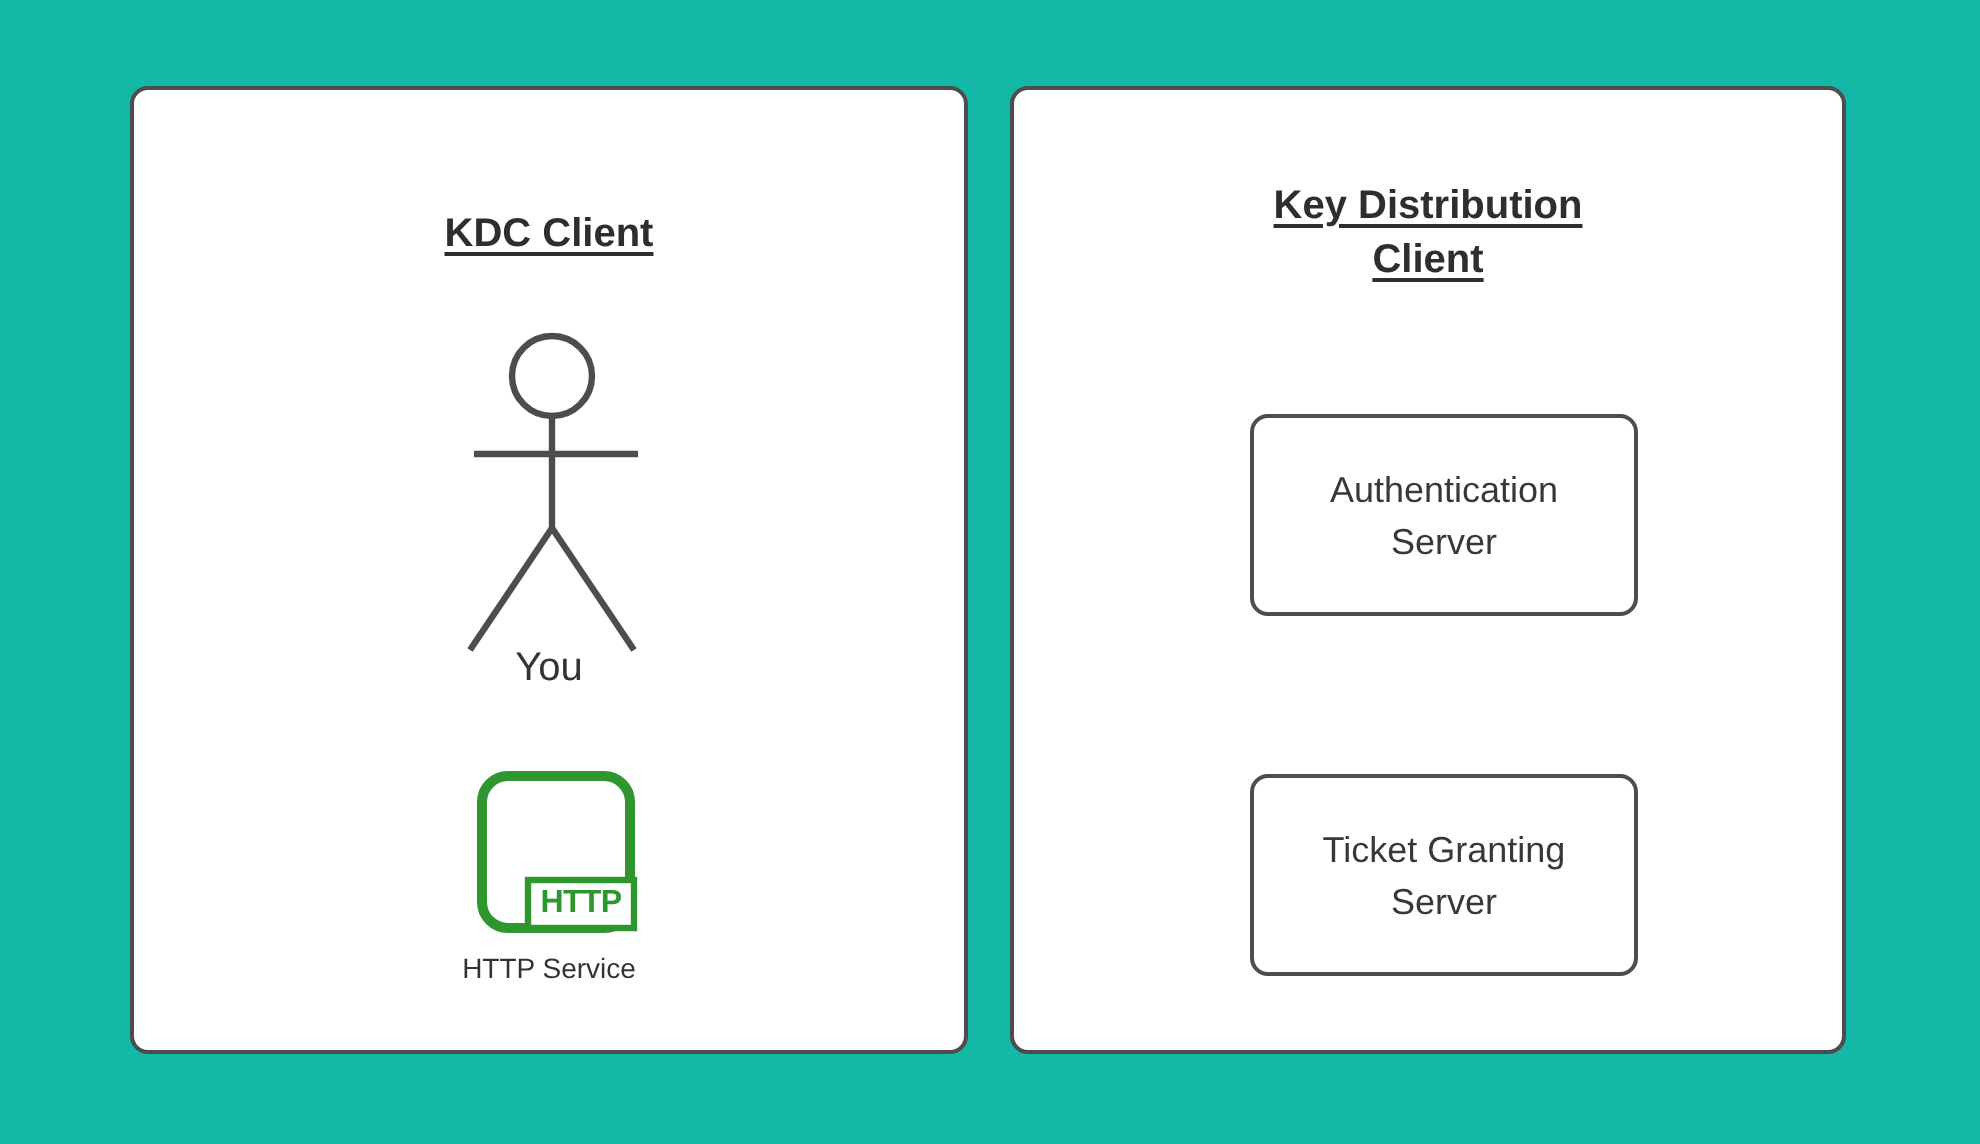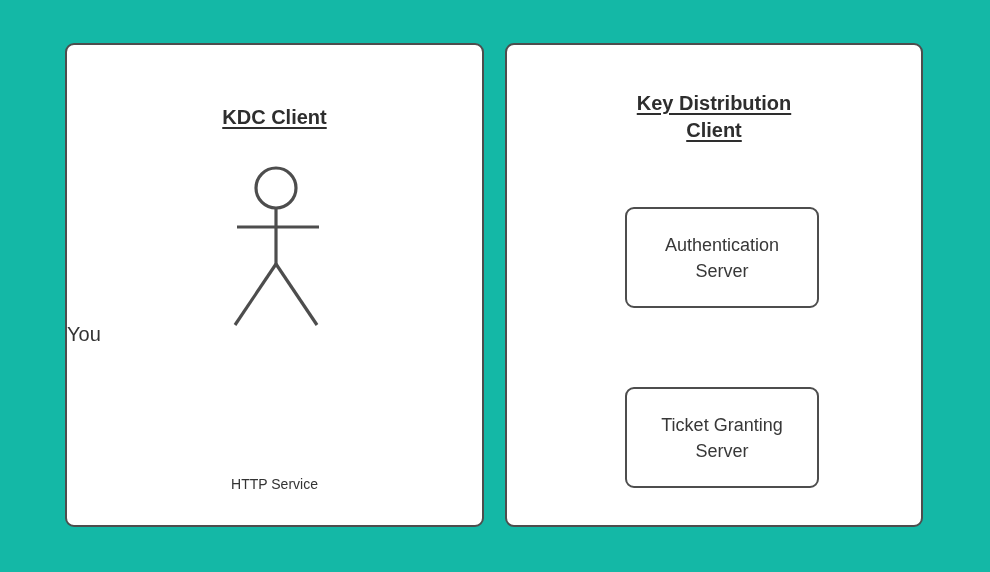--- a/index.html
+++ b/index.html
@@ -40,21 +40,21 @@
   .panel-right .panel-title { top: 45px; padding: 0 104px; }
 
   .figure-svg {
     position: absolute;
     left: 160px; top: 118px;
     width: 100px; height: 165px;
   }
   .you-label {
     position: absolute;
     top: 278px; left: 0; right: 0;
-    text-align: left;
+    text-align: center;
     font-size: 20px;
     color: #333333;
   }
 
   .http-icon {
     position: absolute;
     left: 170px; top: 340px;
     width: 85px; height: 82px;
   }
   .http-icon svg { position: absolute; left: 0; top: 0; }
@@ -110,20 +110,27 @@
     <svg class="figure-svg" viewBox="0 0 100 165" xmlns="http://www.w3.org/2000/svg">
       <circle cx="49" cy="25" r="20" fill="#ffffff" stroke="#4d4d4d" stroke-width="3.2"></circle>
       <line x1="49" y1="45" x2="49" y2="101" stroke="#4d4d4d" stroke-width="3.2"></line>
       <line x1="10" y1="64" x2="92" y2="64" stroke="#4d4d4d" stroke-width="3.2"></line>
       <line x1="49" y1="101" x2="8" y2="162" stroke="#4d4d4d" stroke-width="3.2"></line>
       <line x1="49" y1="101" x2="90" y2="162" stroke="#4d4d4d" stroke-width="3.2"></line>
     </svg>
 
     <div class="you-label">You</div>
 
+    <div class="http-icon">
+      <svg viewBox="0 0 85 82" width="85" height="82" xmlns="http://www.w3.org/2000/svg">
+        <rect x="4" y="3" width="74" height="76" rx="13" ry="13" fill="none" stroke="#2e962e" stroke-width="5"></rect>
+        <rect x="27" y="55" width="53" height="24" fill="#ffffff" stroke="#2e962e" stroke-width="3.2"></rect>
+      </svg>
+      <span class="http-badge-text">HTTP</span>
+    </div>
 
     <div class="http-service-label">HTTP Service</div>
   </div>
 
   <div class="panel panel-right">
     <div class="panel-title">Key Distribution Client</div>
 
     <div class="node node-tgs">Ticket Granting Server</div>
 
     <div class="node node-auth">Authentication Server</div>

